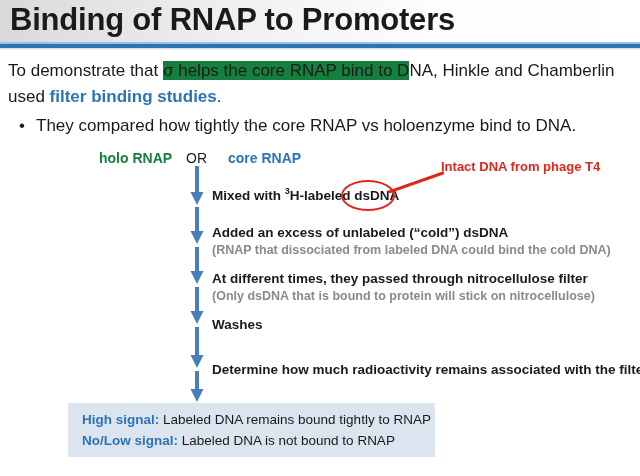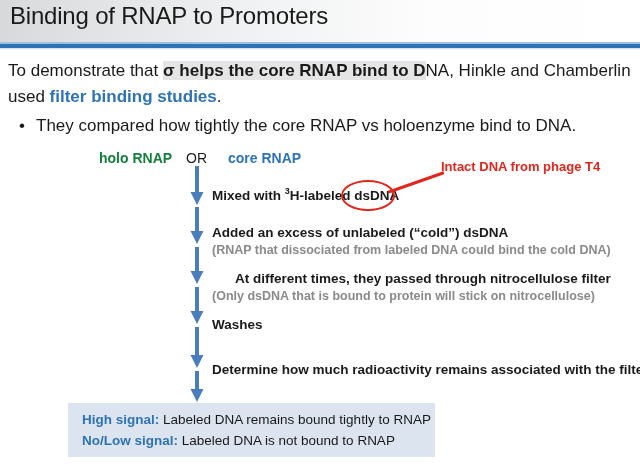--- a/index.html
+++ b/index.html
@@ -12,21 +12,21 @@
     -webkit-font-smoothing:antialiased;
   }
 
   
   #title-bar{
     position:absolute;left:0;top:0;width:640px;height:42px;
     background:linear-gradient(to right,#d7d9db 0%,#e3e5e6 18%,#f2f3f4 42%,#fdfdfd 68%,#ffffff 100%);
   }
   #slide-title{
     position:absolute;left:10px;top:2px;
-    font-size:24px;font-weight:normal;color:#1a1a1a;
+    font-size:31px;font-weight:bold;color:#1a1a1a;
     letter-spacing:-0.2px;white-space:nowrap;
   }
   #rule-light{
     position:absolute;left:0;top:42px;width:640px;height:2px;
     background:#9fc0e4;
   }
   #rule-blue{
     position:absolute;left:0;top:44px;width:640px;height:4px;
     background:#2e74b5;
   }
@@ -34,21 +34,21 @@
     position:absolute;left:0;top:48px;width:640px;height:2px;
     background:linear-gradient(to bottom,#c9d6e4,#ffffff);
   }
 
   
   .body-text{
     position:absolute;
     font-size:17px;color:#1a1a1a;line-height:26px;
   }
   #para1{ left:8px; top:58px; width:626px; }
-  #para1 .hl{ background:#e5e5e5;font-weight:bold; }
+  #para1 .hl{ background:#15803d; }
   #para1 .blue-bold{ color:#2e74b5; font-weight:bold; }
   #bullet-row{
     position:absolute;left:8px;top:113px;width:626px;
     font-size:17px;color:#1a1a1a;line-height:26px;
     display:flex;
   }
   #bullet-dot{ width:28px; text-align:center; flex:0 0 28px; }
   #bullet-text{ flex:1; }
 
   
@@ -157,21 +157,21 @@
       <rect x="6" y="0" width="4" height="20" fill="#4a7ebb"></rect>
       <polygon points="1.5,18 14.5,18 8,31" fill="#4a7ebb"></polygon>
     </svg>
 </div>
 
 <div class="step" style="top:186px;"><span>Mixed with </span><sup>3</sup><span>H-labeled dsDNA</span></div>
 
 <div class="step" style="top:225px;">Added an excess of unlabeled (“cold”) dsDNA</div>
 <div class="sub" style="top:243px;">(RNAP that dissociated from labeled DNA could bind the cold DNA)</div>
 
-<div class="step" style="top:271px;margin-left:23px;">At different times, they passed through nitrocellulose filter</div>
+<div class="step" style="top:271px;">At different times, they passed through nitrocellulose filter</div>
 <div class="sub" style="top:289px;text-align:right;">(Only dsDNA that is bound to protein will stick on nitrocellulose)</div>
 
 <div class="step" style="top:317px;">Washes</div>
 
 <div class="step" style="top:362px;">Determine how much radioactivity remains associated with the filter</div>
 
 <div id="red-circle"></div>
 <div id="red-line">
   <svg width="56" height="22" viewBox="0 0 56 22">
       <line x1="1" y1="21" x2="55" y2="2" stroke="#e1261c" stroke-width="3" stroke-linecap="round"></line>

